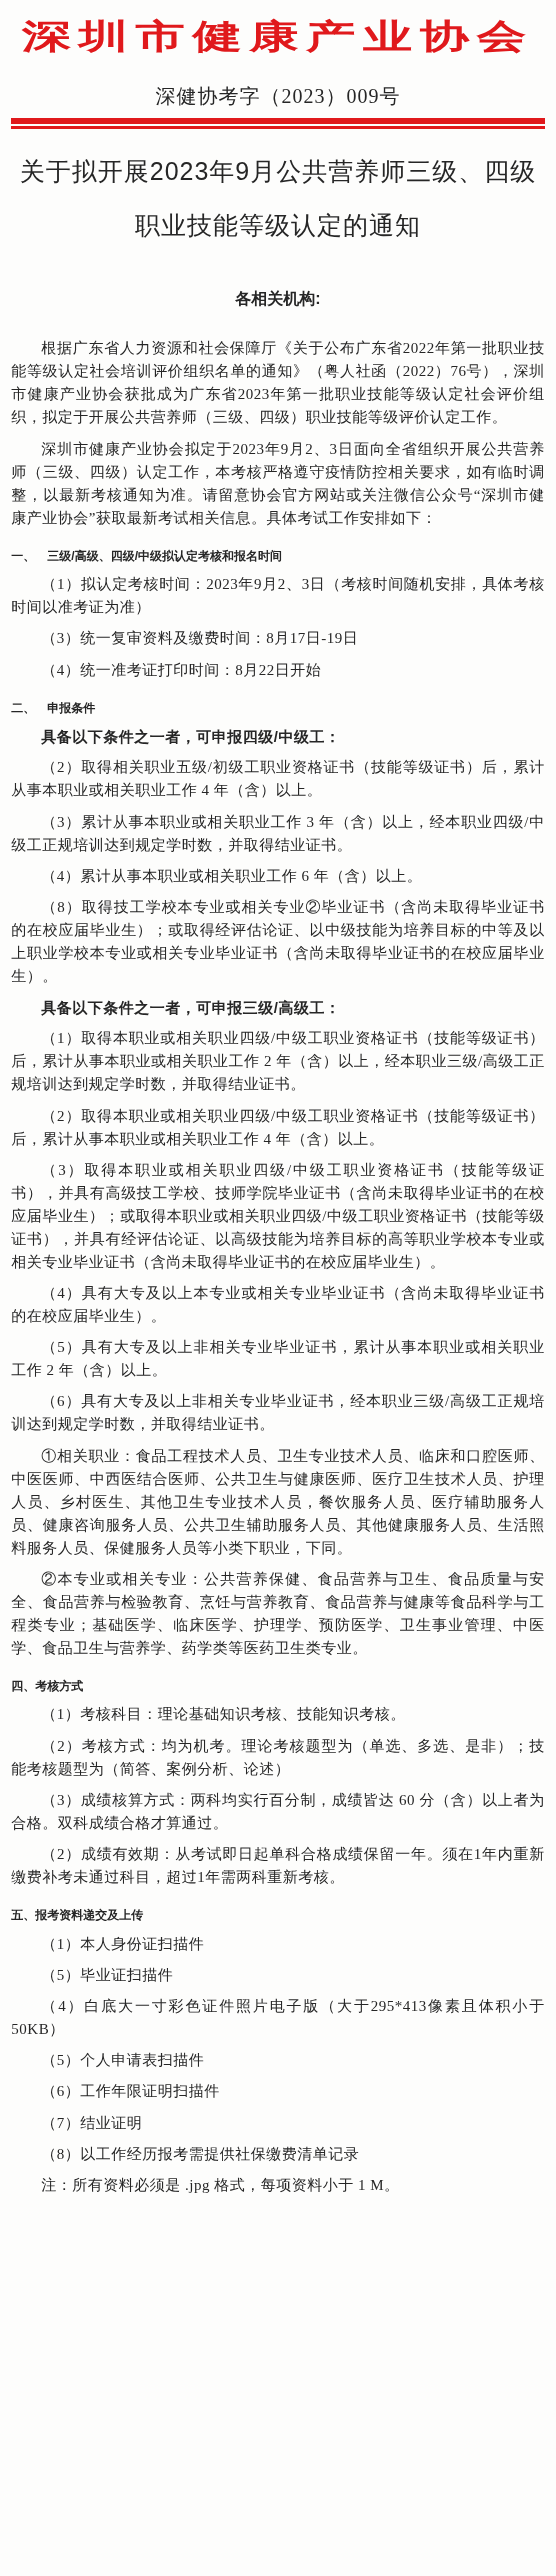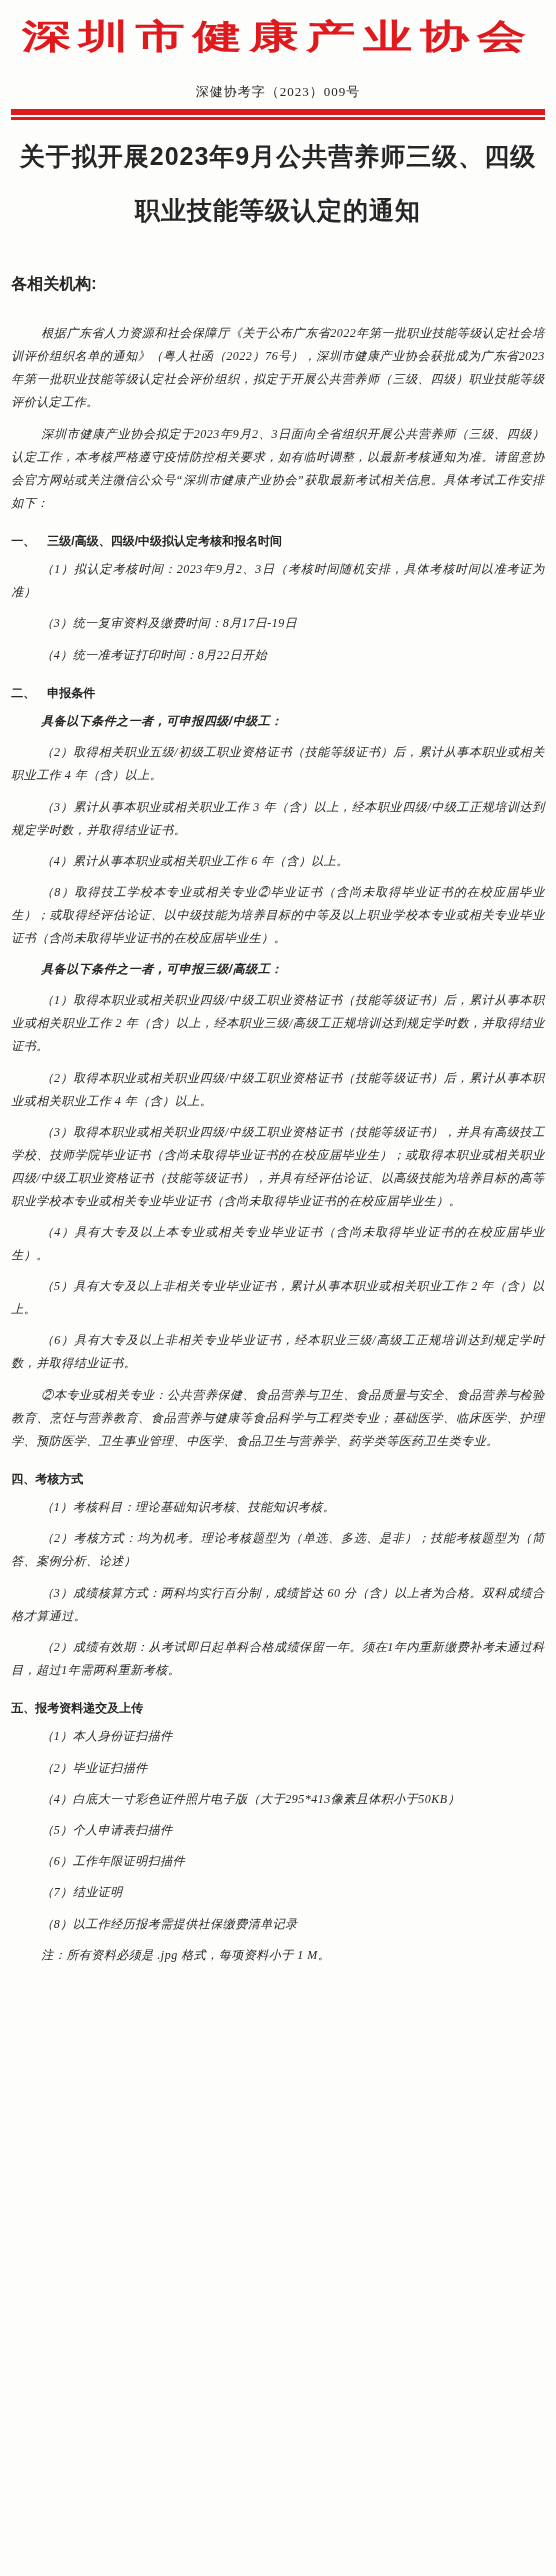--- a/index.html
+++ b/index.html
@@ -13,34 +13,35 @@
     width:556px;height:3394px;position:relative;overflow:hidden;
     background:#fdfdfc;color:var(--ink);
     font-family:"Liberation Serif","DejaVu Serif",serif;
   }
   .content{padding:0 11.3px;}
   .org-name{
     margin-top:18.5px;text-align:center;color:var(--red);
     font-size:34px;font-weight:bold;letter-spacing:5.2px;white-space:nowrap;
     transform:scaleX(1.45);transform-origin:center;line-height:1.05;
   }
-  .doc-number{margin-top:29px;text-align:center;font-size:13px;letter-spacing:1px;}
+  .doc-number{margin-top:29px;text-align:center;font-size:20px;letter-spacing:1px;}
   .rule{margin-top:8.2px;}
   .rule .r1{height:5.2px;background:var(--red);}
   .rule .r2{height:2.6px;background:var(--red);margin-top:2.6px;}
   .title{
-    margin-top:20px;text-align:center;font-weight:bold;font-size:25px;
+    margin-top:26px;text-align:center;font-weight:normal;font-size:25px;
     font-family:"Liberation Sans","DejaVu Sans",sans-serif;letter-spacing:1px;
   }
   .title .l2{margin-top:21.6px;}
   .salutation{
     margin-top:47px;font-size:16px;font-weight:bold;
     font-family:"Liberation Sans","DejaVu Sans",sans-serif;
+    text-align:center;
   }
-  .p{font-size:12px;line-height:23px;margin:0 0 8.2px;text-align:justify;letter-spacing:0.5px;font-style:italic;}
+  .p{font-size:15px;line-height:23px;margin:0 0 8.2px;text-align:justify;letter-spacing:0.5px;}
   .indent{text-indent:30px;}
   .first{margin-top:27px;}
   .heading{
     font-size:12px;font-weight:bold;margin:18.5px 0 8.2px;
     font-family:"Liberation Sans","DejaVu Sans",sans-serif;
   }
   .subbold{font-weight:bold;font-family:"Liberation Sans","DejaVu Sans",sans-serif;}
 </style>
 </head>
 <body>
@@ -79,36 +80,37 @@
     <p class="p indent">（3）累计从事本职业或相关职业工作 3 年（含）以上，经本职业四级/中级工正规培训达到规定学时数，并取得结业证书。</p>
     <p class="p indent">（4）累计从事本职业或相关职业工作 6 年（含）以上。</p>
     <p class="p indent">（8）取得技工学校本专业或相关专业②毕业证书（含尚未取得毕业证书的在校应届毕业生）；或取得经评估论证、以中级技能为培养目标的中等及以上职业学校本专业或相关专业毕业证书（含尚未取得毕业证书的在校应届毕业生）。</p>
     <p class="p indent subbold">具备以下条件之一者，可申报三级/高级工：</p>
     <p class="p indent">（1）取得本职业或相关职业四级/中级工职业资格证书（技能等级证书）后，累计从事本职业或相关职业工作 2 年（含）以上，经本职业三级/高级工正规培训达到规定学时数，并取得结业证书。</p>
     <p class="p indent">（2）取得本职业或相关职业四级/中级工职业资格证书（技能等级证书）后，累计从事本职业或相关职业工作 4 年（含）以上。</p>
     <p class="p indent">（3）取得本职业或相关职业四级/中级工职业资格证书（技能等级证书），并具有高级技工学校、技师学院毕业证书（含尚未取得毕业证书的在校应届毕业生）；或取得本职业或相关职业四级/中级工职业资格证书（技能等级证书），并具有经评估论证、以高级技能为培养目标的高等职业学校本专业或相关专业毕业证书（含尚未取得毕业证书的在校应届毕业生）。</p>
     <p class="p indent">（4）具有大专及以上本专业或相关专业毕业证书（含尚未取得毕业证书的在校应届毕业生）。</p>
     <p class="p indent">（5）具有大专及以上非相关专业毕业证书，累计从事本职业或相关职业工作 2 年（含）以上。</p>
     <p class="p indent">（6）具有大专及以上非相关专业毕业证书，经本职业三级/高级工正规培训达到规定学时数，并取得结业证书。</p>
+    <p class="p indent">①相关职业：食品工程技术人员、卫生专业技术人员、临床和口腔医师、中医医师、中西医结合医师、公共卫生与健康医师、医疗卫生技术人员、护理人员、乡村医生、其他卫生专业技术人员，餐饮服务人员、医疗辅助服务人员、健康咨询服务人员、公共卫生辅助服务人员、其他健康服务人员、生活照料服务人员、保健服务人员等小类下职业，下同。</p>
     <p class="p indent">②本专业或相关专业：公共营养保健、食品营养与卫生、食品质量与安全、食品营养与检验教育、烹饪与营养教育、食品营养与健康等食品科学与工程类专业；基础医学、临床医学、护理学、预防医学、卫生事业管理、中医学、食品卫生与营养学、药学类等医药卫生类专业。</p>
   </div>
 
 
   <div>
     <div class="heading">四、考核方式</div>
     <p class="p indent">（1）考核科目：理论基础知识考核、技能知识考核。</p>
     <p class="p indent">（2）考核方式：均为机考。理论考核题型为（单选、多选、是非）；技能考核题型为（简答、案例分析、论述）</p>
     <p class="p indent">（3）成绩核算方式：两科均实行百分制，成绩皆达 60 分（含）以上者为合格。双科成绩合格才算通过。</p>
     <p class="p indent">（2）成绩有效期：从考试即日起单科合格成绩保留一年。须在1年内重新缴费补考未通过科目，超过1年需两科重新考核。</p>
   </div>
 
   <div>
     <div class="heading">五、报考资料递交及上传</div>
     <p class="p indent">（1）本人身份证扫描件</p>
-    <p class="p indent">（2）毕业证扫描件</p>
+    <p class="p indent">（5）毕业证扫描件</p>
     <p class="p indent">（4）白底大一寸彩色证件照片电子版（大于295*413像素且体积小于50KB）</p>
     <p class="p indent">（5）个人申请表扫描件</p>
     <p class="p indent">（6）工作年限证明扫描件</p>
     <p class="p indent">（7）结业证明</p>
     <p class="p indent">（8）以工作经历报考需提供社保缴费清单记录</p>
     <p class="p indent">注：所有资料必须是 .jpg 格式，每项资料小于 1 M。</p>
   </div>
 
 </div>
 

